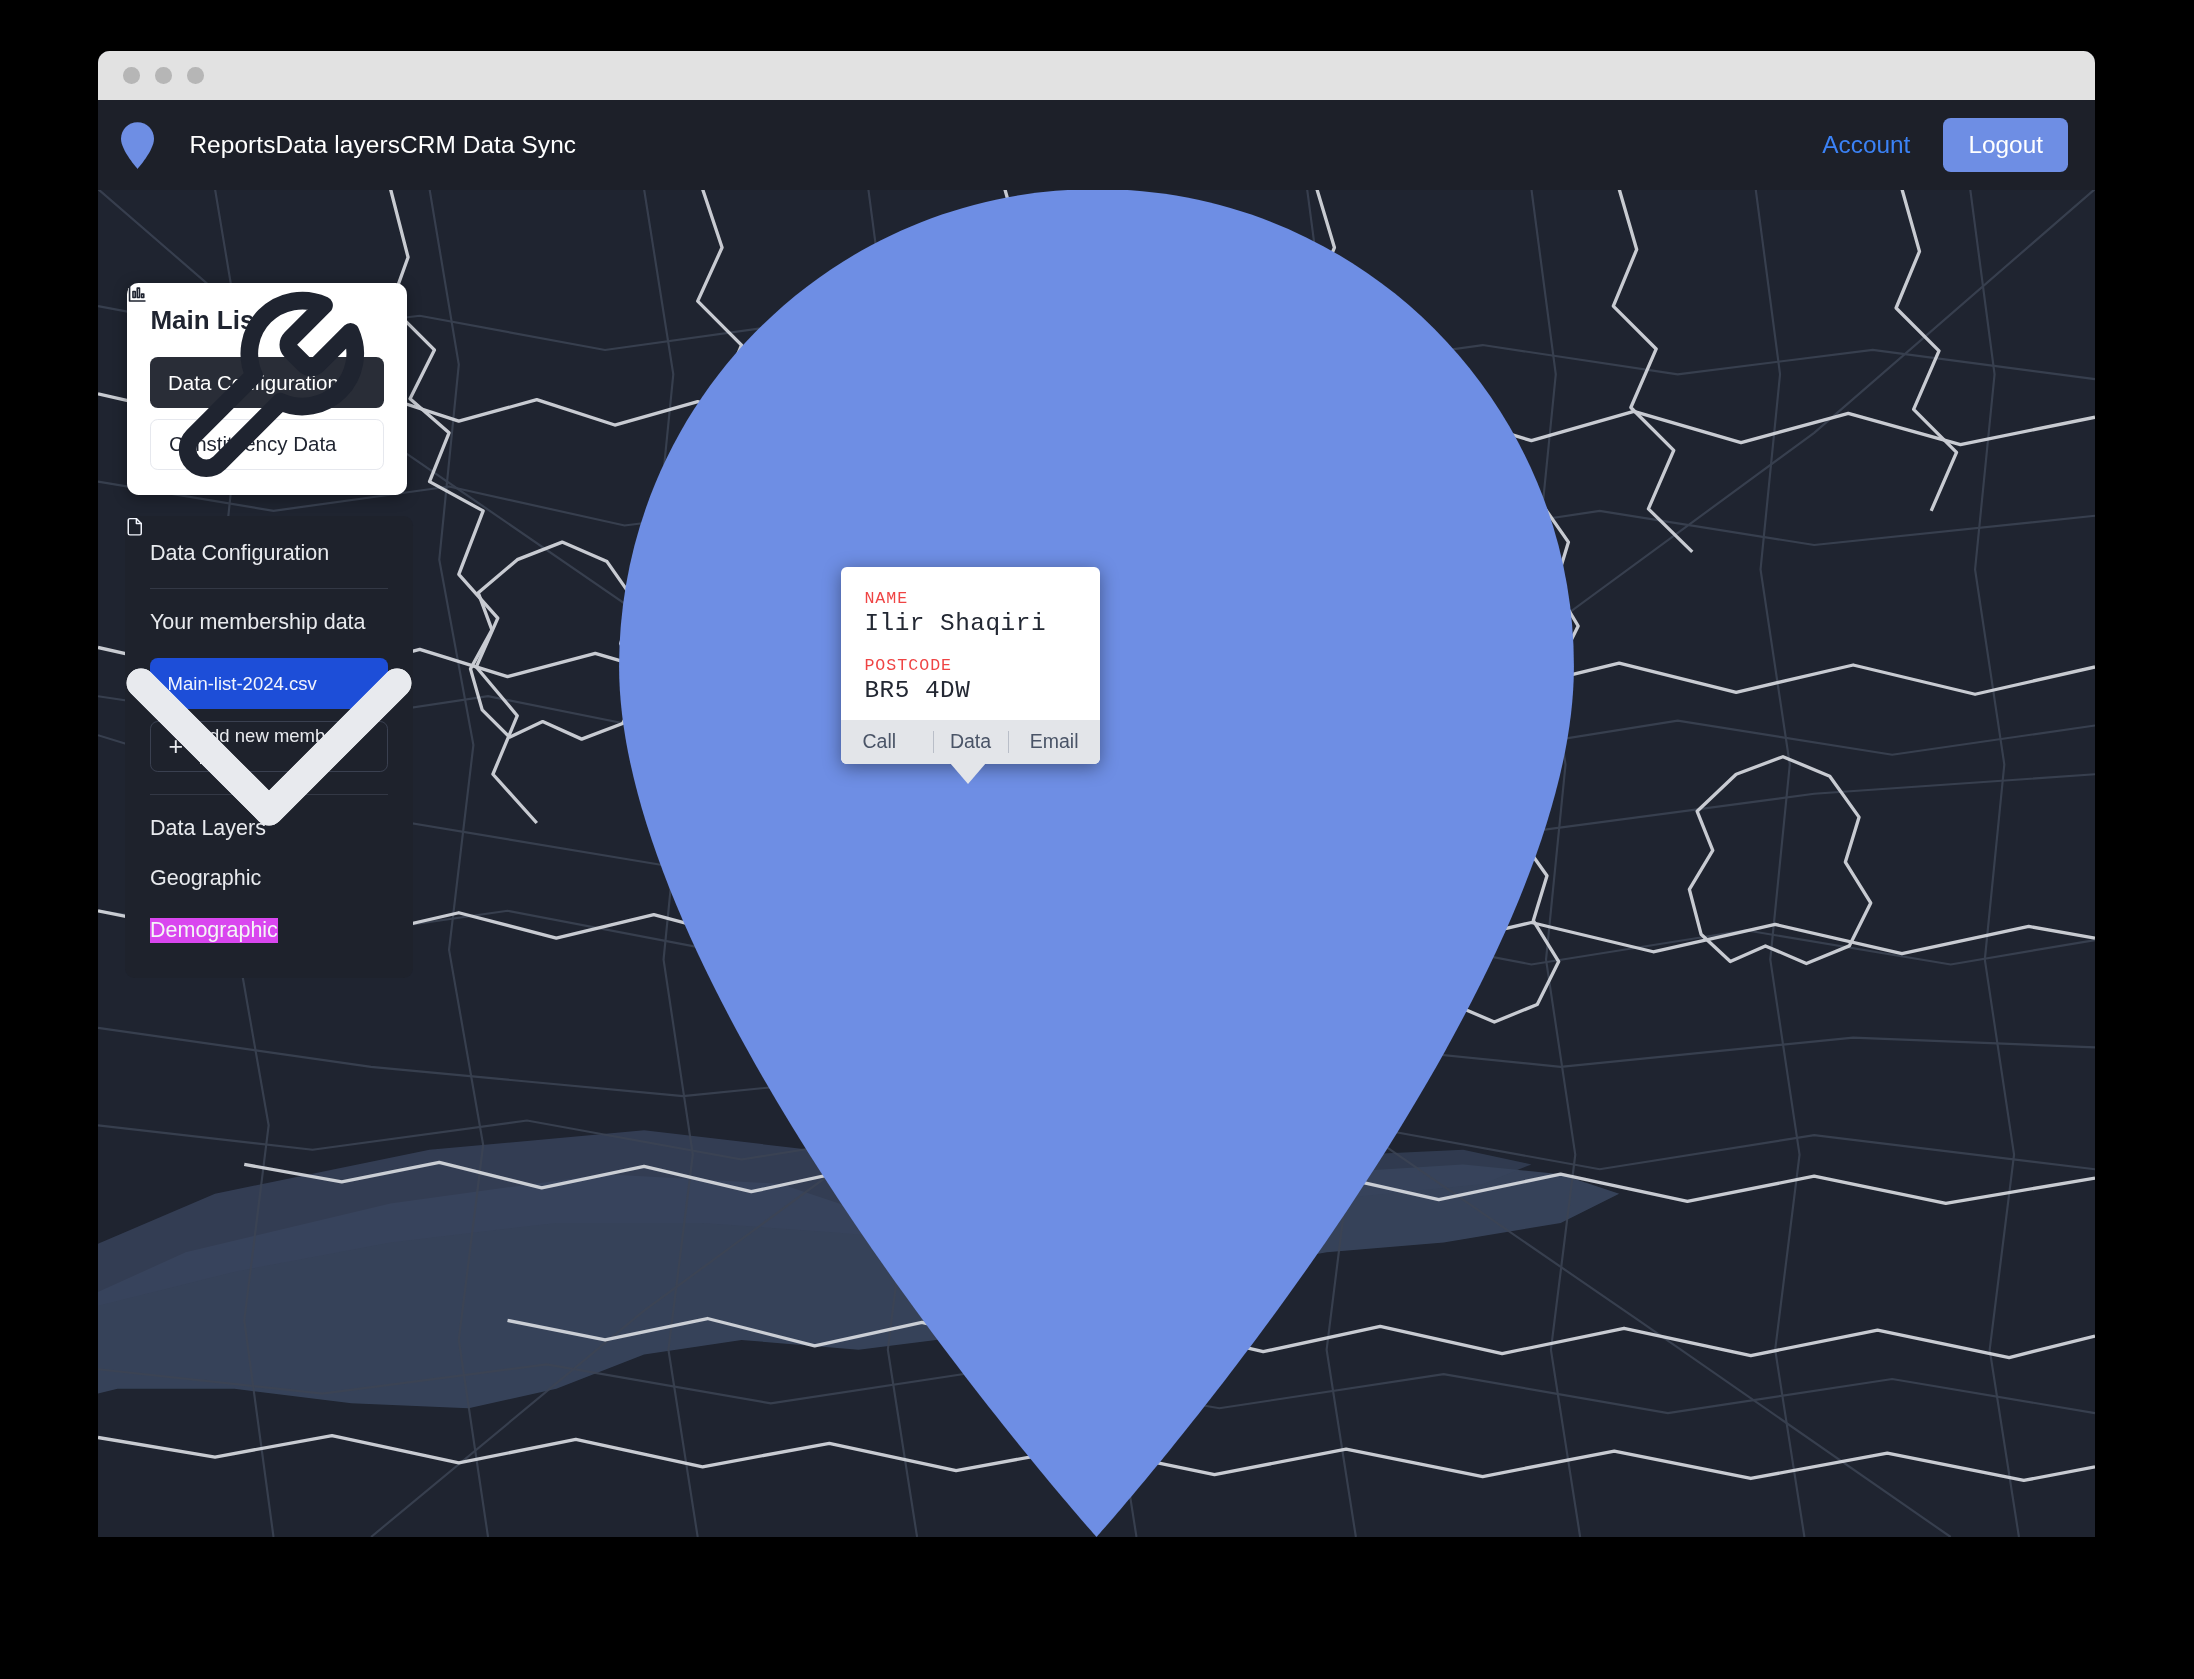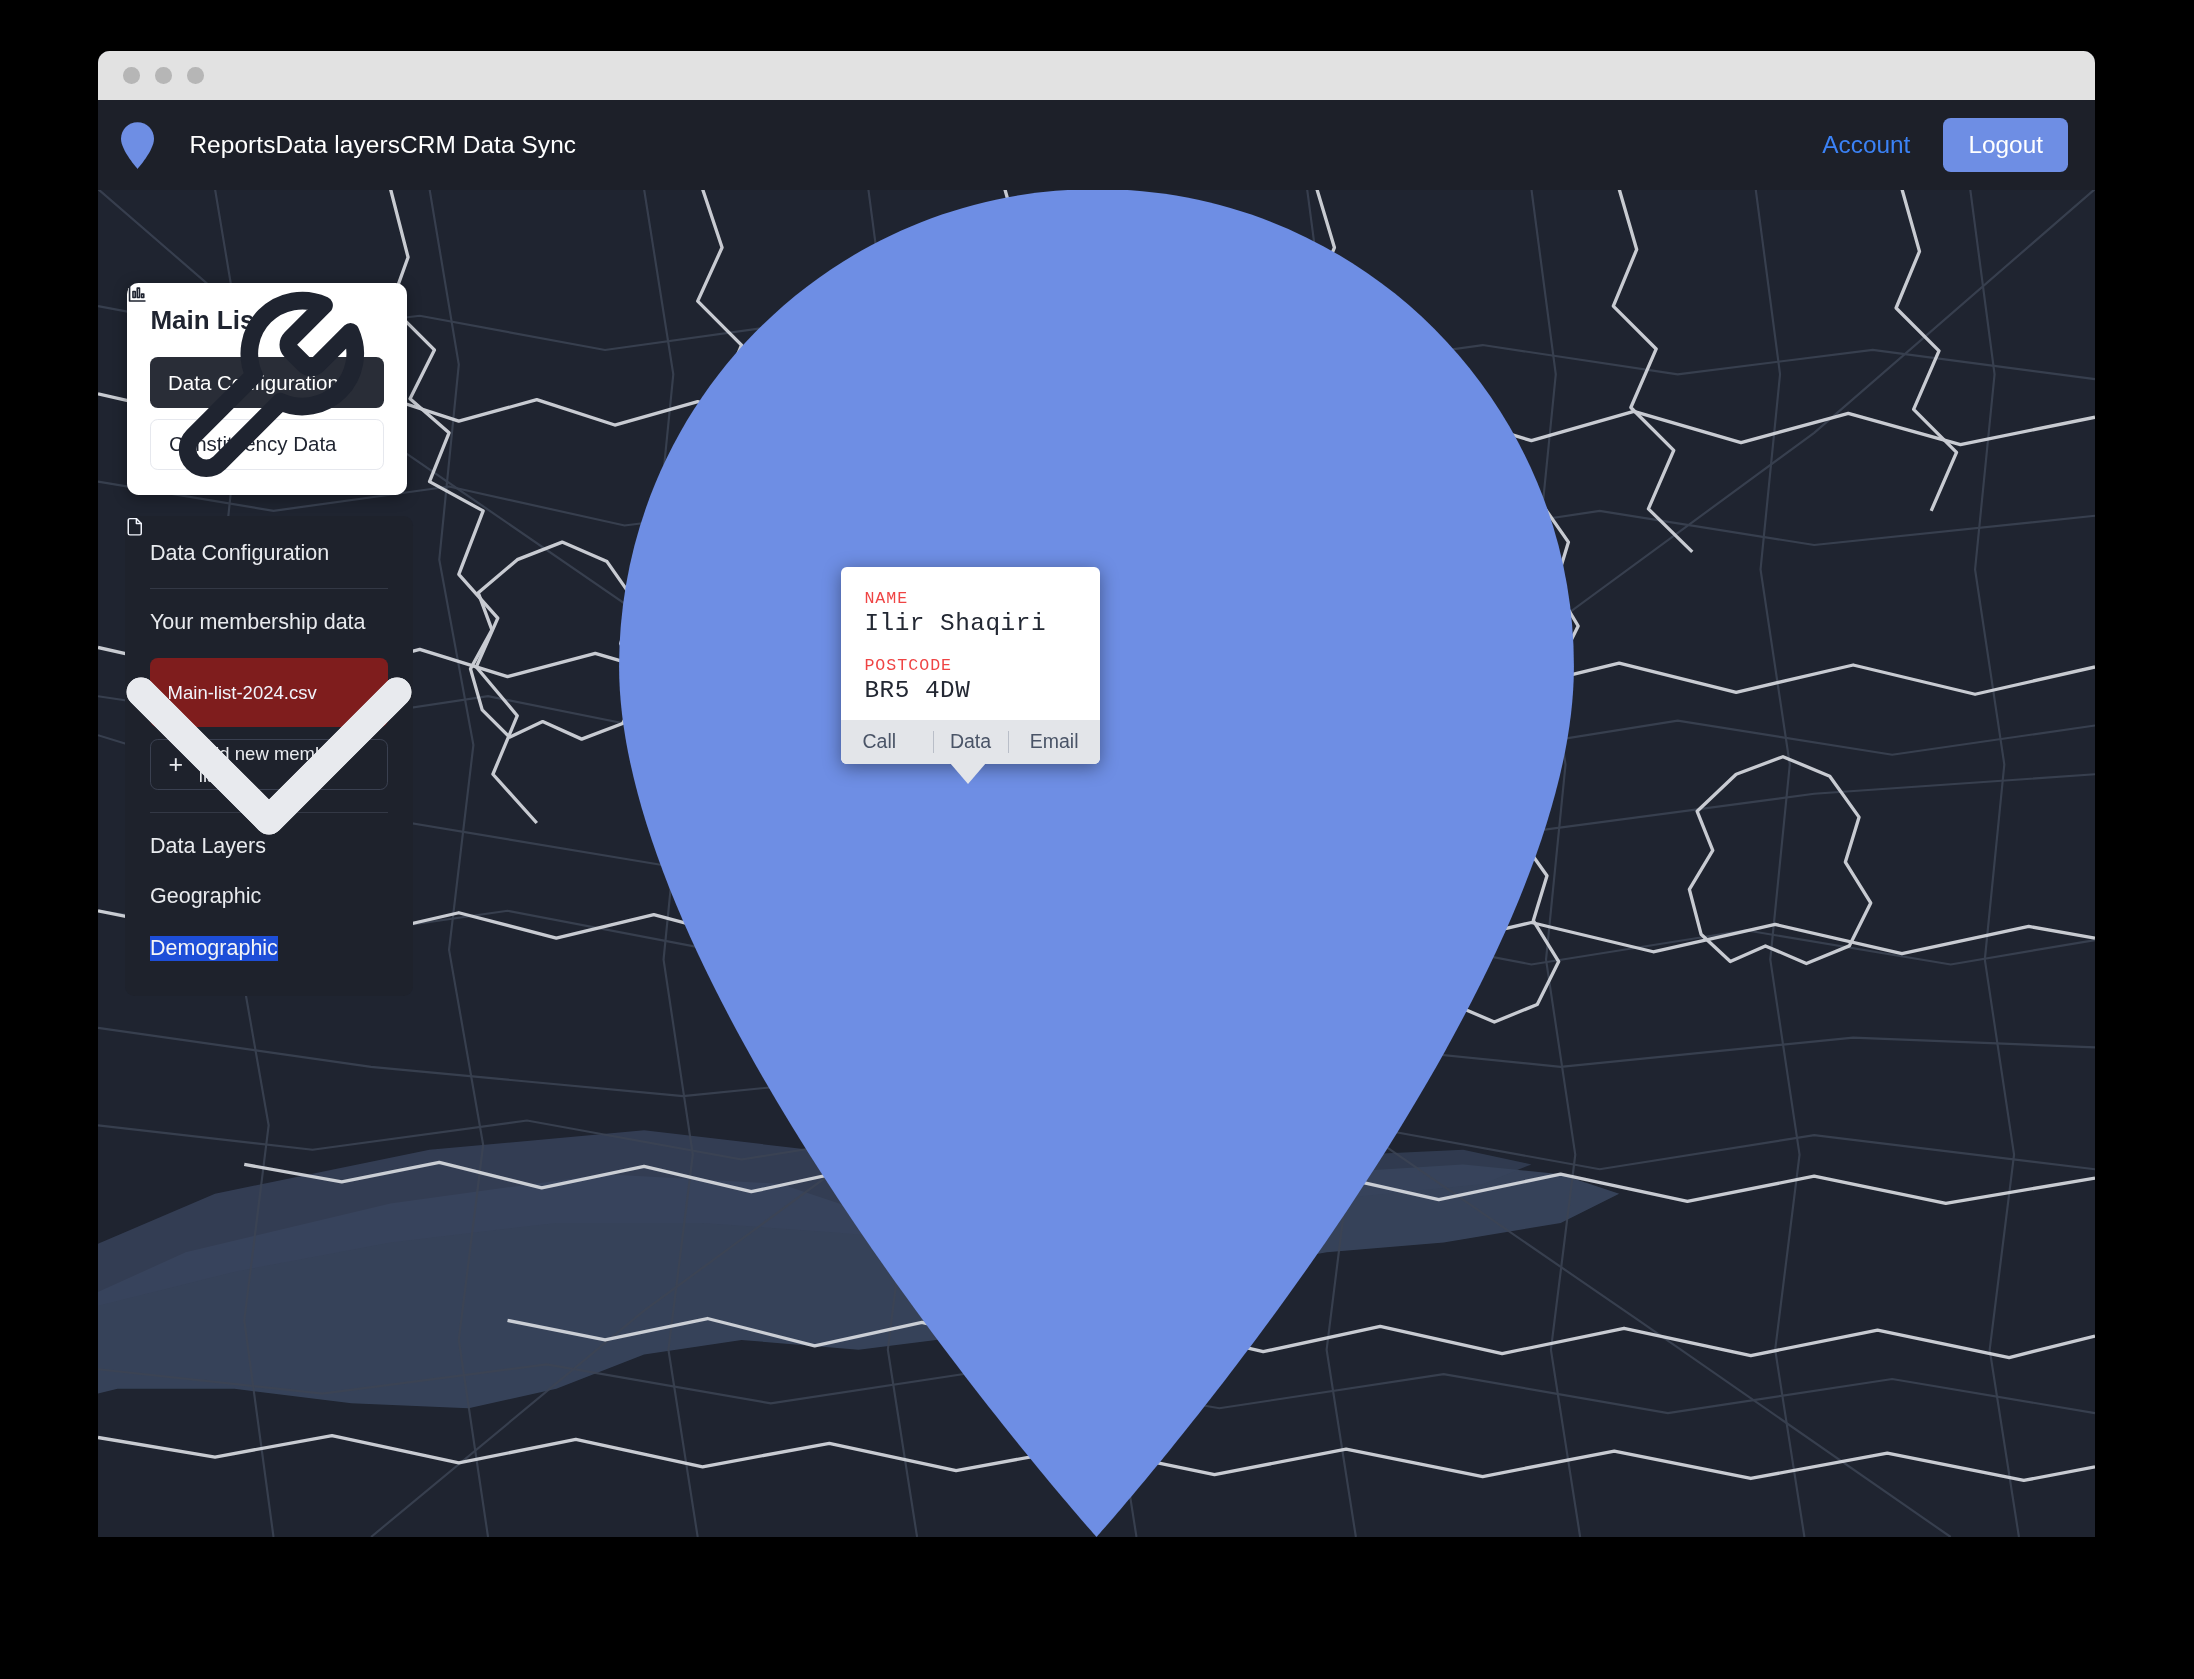--- a/index.html
+++ b/index.html
@@ -106,42 +106,42 @@
     border-radius: 9.8px;
     padding: 25px 25px 29px;
     z-index: 20;
   }
   .cfg-heading { color: #e8eaee; font-size: 21.5px; }
   .cfg-rule { height: 1px; background: #333845; margin: 21.5px 0; }
   .cfg-sub { color: #e8eaee; font-size: 21.5px; margin-bottom: 23.4px; }
 
   .file-chip {
     display: flex; align-items: center; gap: 13.7px;
-    background: #7f1d1d; color: #f2f5fd;
-    border-radius: 7.8px; height: 69px; padding: 0 17.6px;
+    background: #1d4ed8; color: #f2f5fd;
+    border-radius: 7.8px; height: 51px; padding: 0 17.6px;
     font-size: 18.5px; cursor: pointer; margin-bottom: 11.7px;
   }
   .file-chip svg { width: 19.5px; height: 21.5px; flex: 0 0 auto; display:block; }
 
   .add-chip {
     display: flex; align-items: center; gap: 15.6px;
     border: 1px solid #3a4050; border-radius: 7.8px;
     height: 51px; padding: 0 17.6px;
     color: #e8eaee; font-size: 18.5px; cursor: pointer;
   }
   .plus { font-size: 25px; line-height: 1; color: #e8eaee; }
 
   .layers-title { color: #e8eaee; font-size: 21.5px; margin-bottom: 25px; }
   .layer-row {
     display: flex; align-items: center; justify-content: space-between;
     margin-bottom: 27px; cursor: pointer;
   }
   .layer-row:last-child { margin-bottom: 5.9px; }
   .layer-name { color: #e8eaee; font-size: 21.5px; }
-  .layer-name.selected { background: #1d4ed8; color: #f4f5f6; }
+  .layer-name.selected { background: #d946ef; color: #f4f5f6; }
   .chev { width: 17.6px; height: 10.7px; display:block; }
 
   
   .popup {
     position: absolute;
     left: 743px; top: 378px;
     width: 259px;
     background: #ffffff;
     border-radius: 5.9px;
     z-index: 25;

